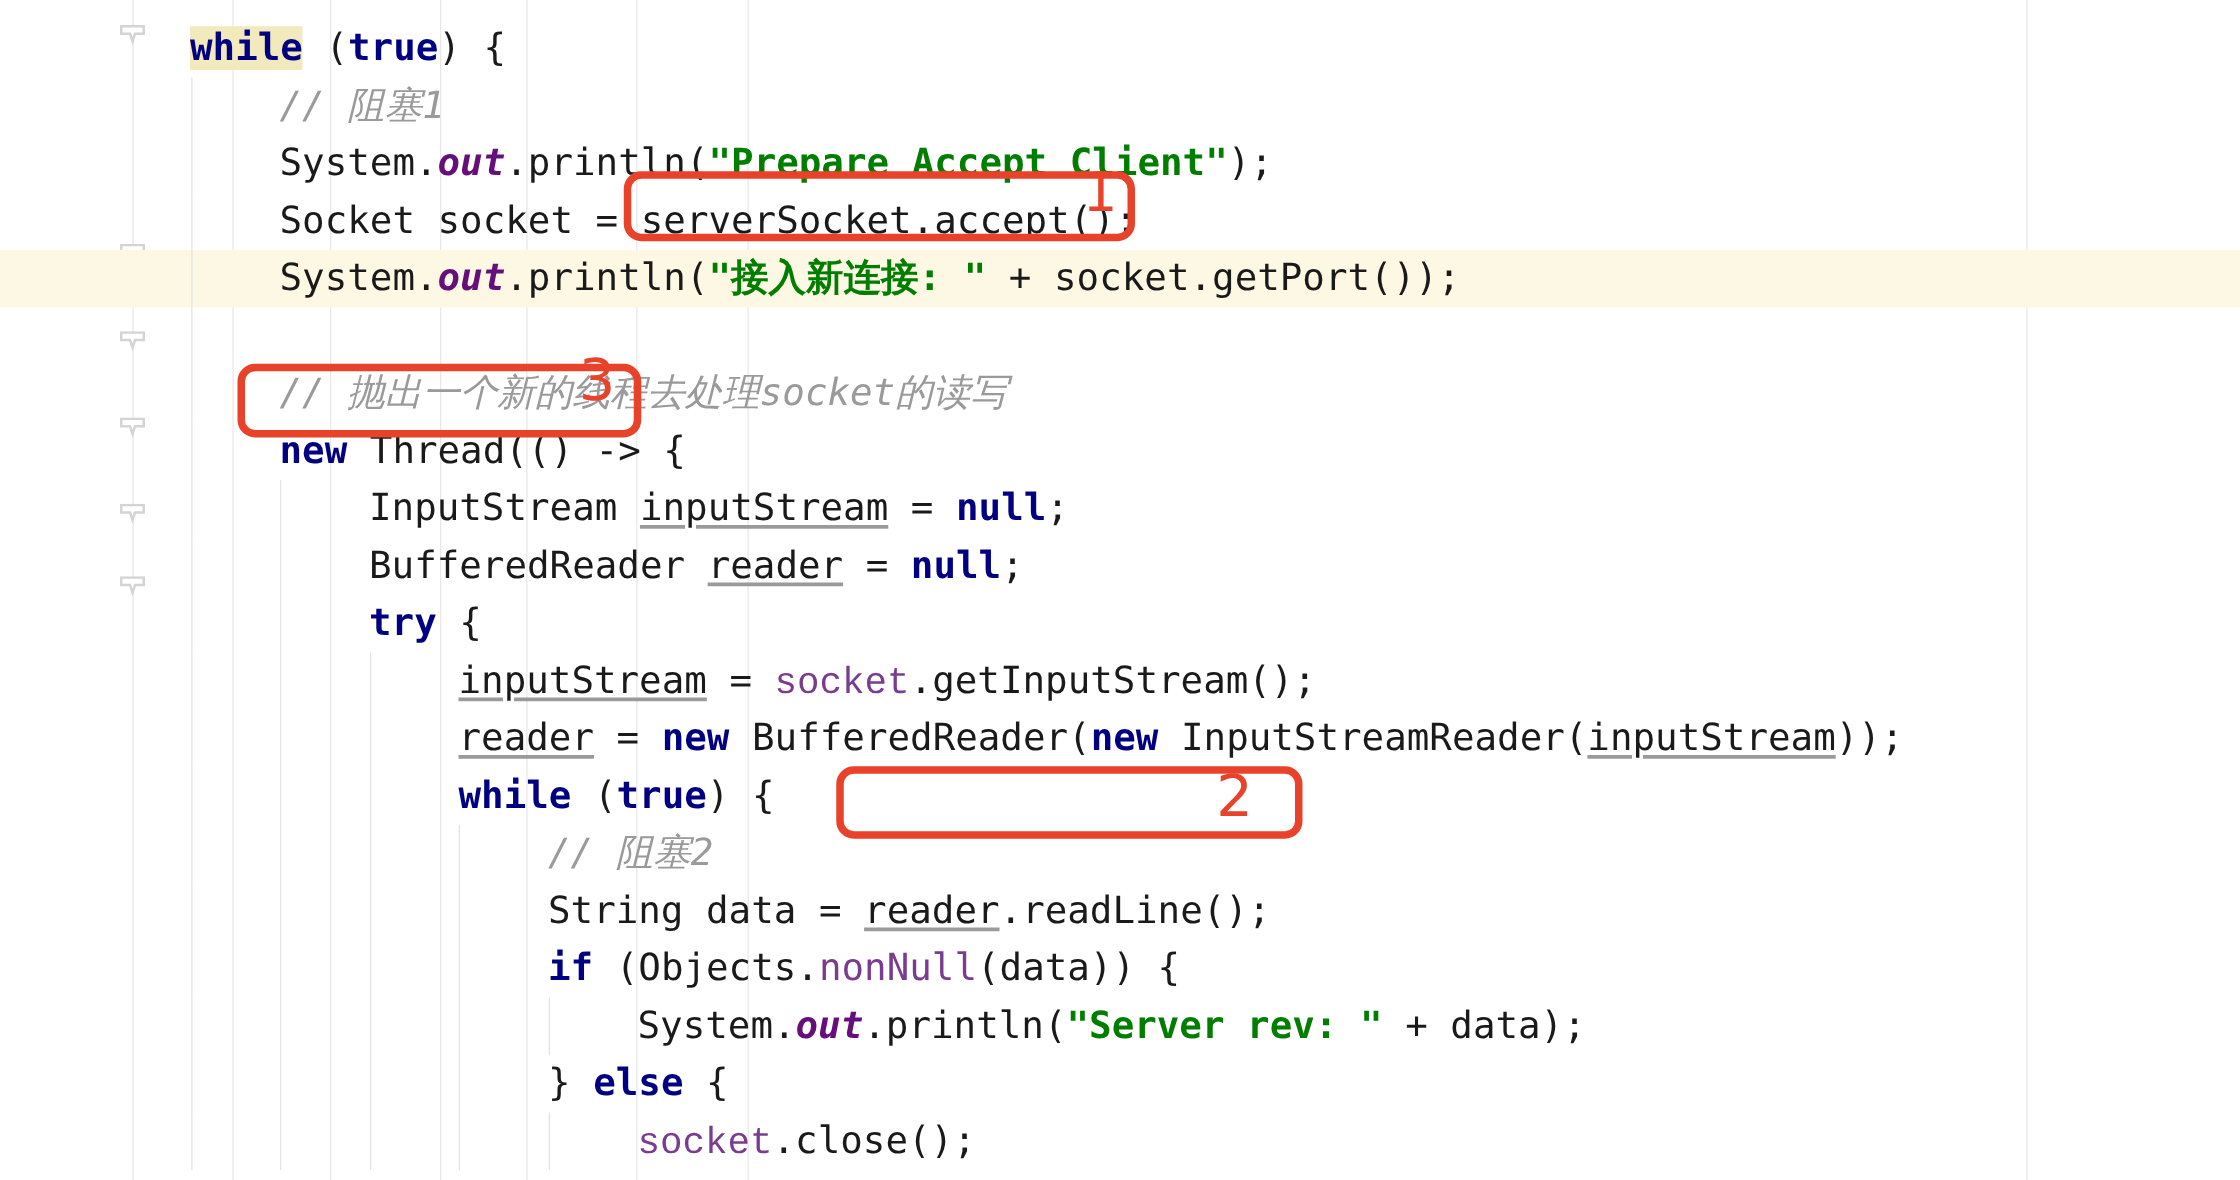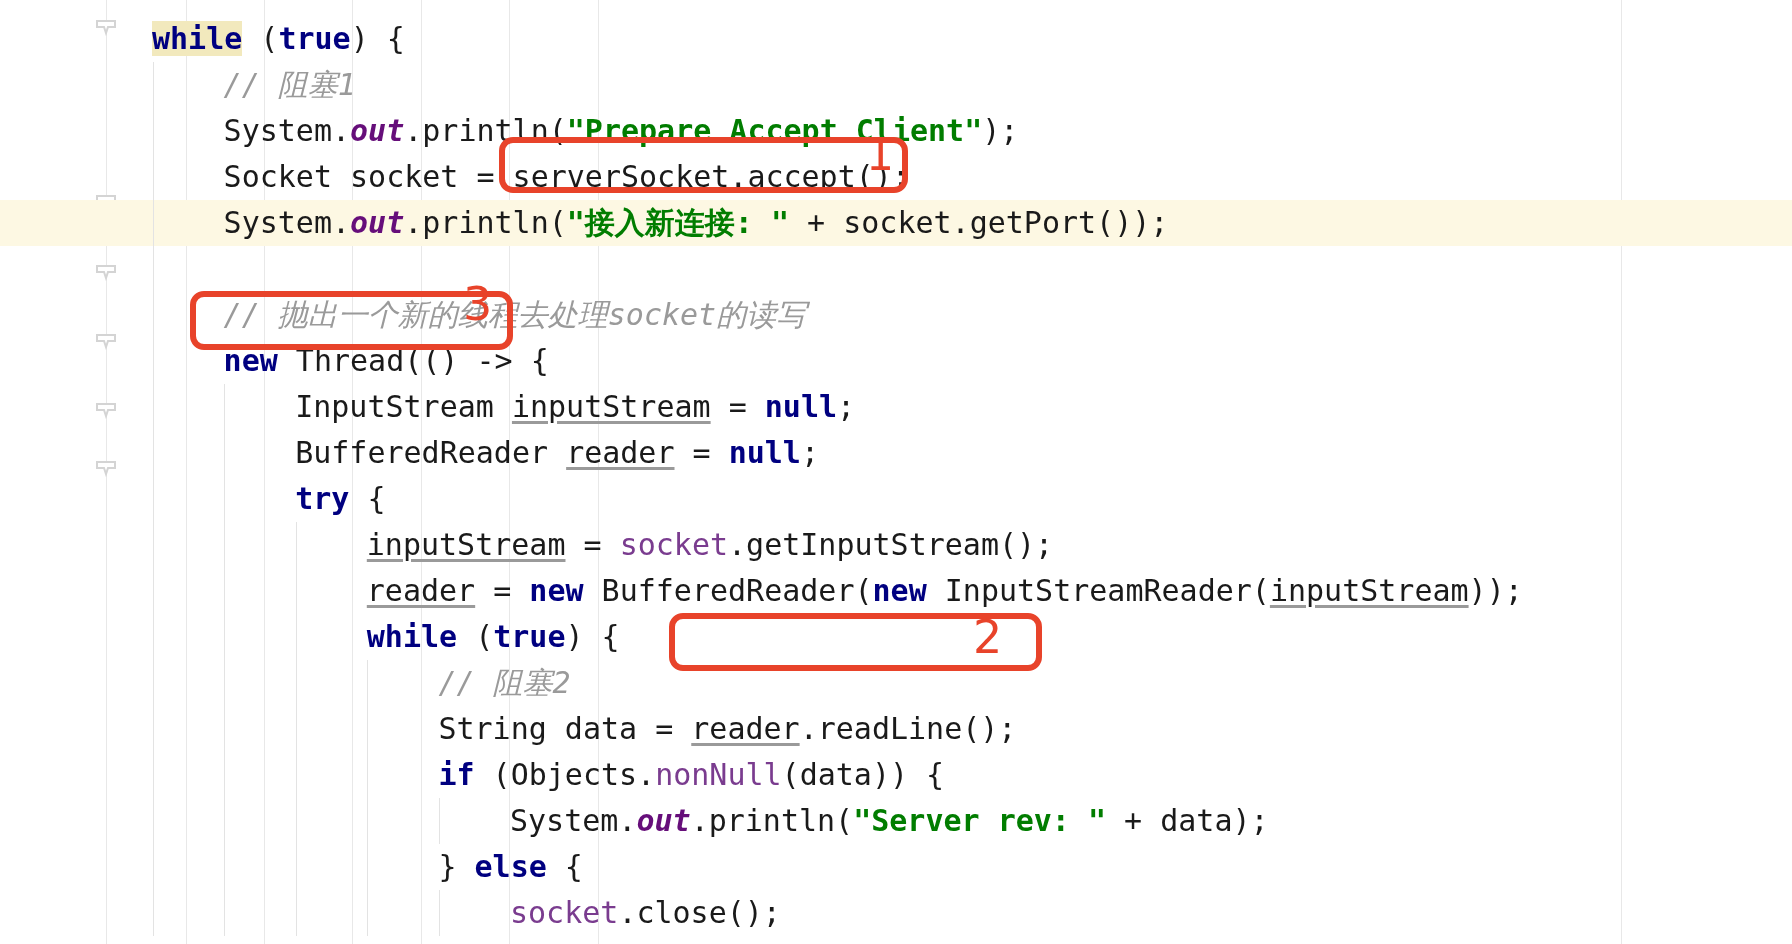--- a/index.html
+++ b/index.html
@@ -41,21 +41,21 @@
   
   .iguide{
     position:absolute;top:0;height:46px;width:1px;background:#e3e3e3;
   }
 
   
   .kw{color:#000080;font-weight:bold;}
   .str{color:#017d00;font-weight:bold;}
   .cmt{color:#9a9a9a;font-style:italic;}
   .fld{color:#660e7a;font-style:italic;font-weight:bold;}
-  .mth{color:#7a3c8f;}
+  .mth{color:#7a3c8f;font-family:Liberation Mono, monospace;}
   .stat{color:#7a3c8f;}
   .lv{text-decoration:underline;text-decoration-color:#9a9a9a;text-underline-offset:4px;}
   .plain{color:#1a1a1a;}
   .hlkw{background:#f2e9bd;}
 
   
   .anno-box{
     position:absolute;
     border:6px solid #e8432a;
     border-radius:14px;

